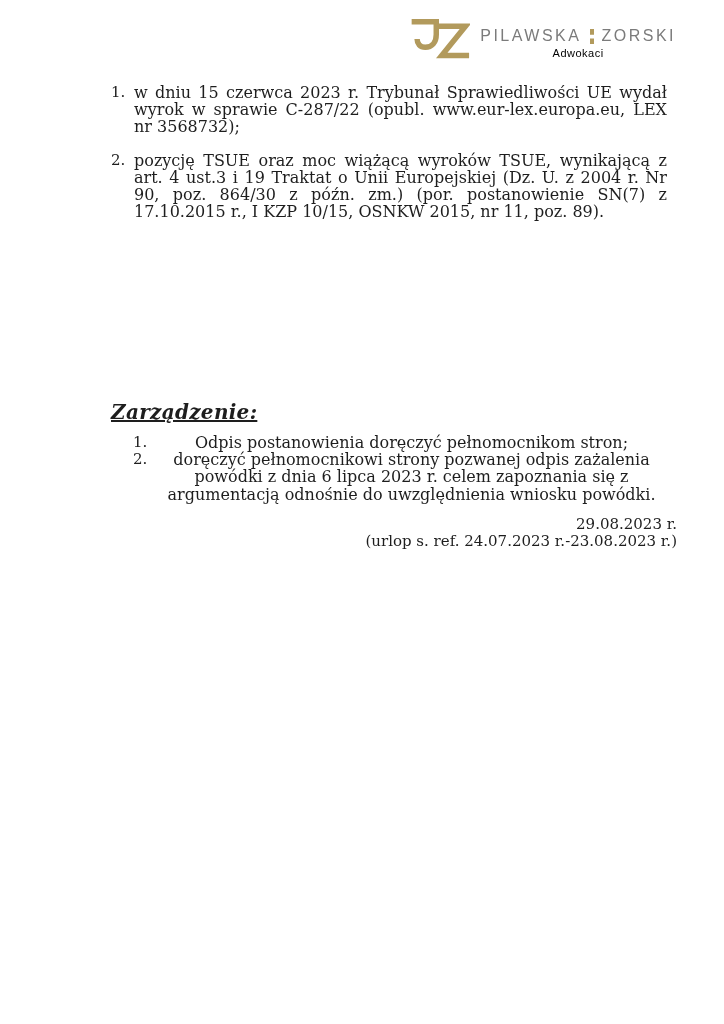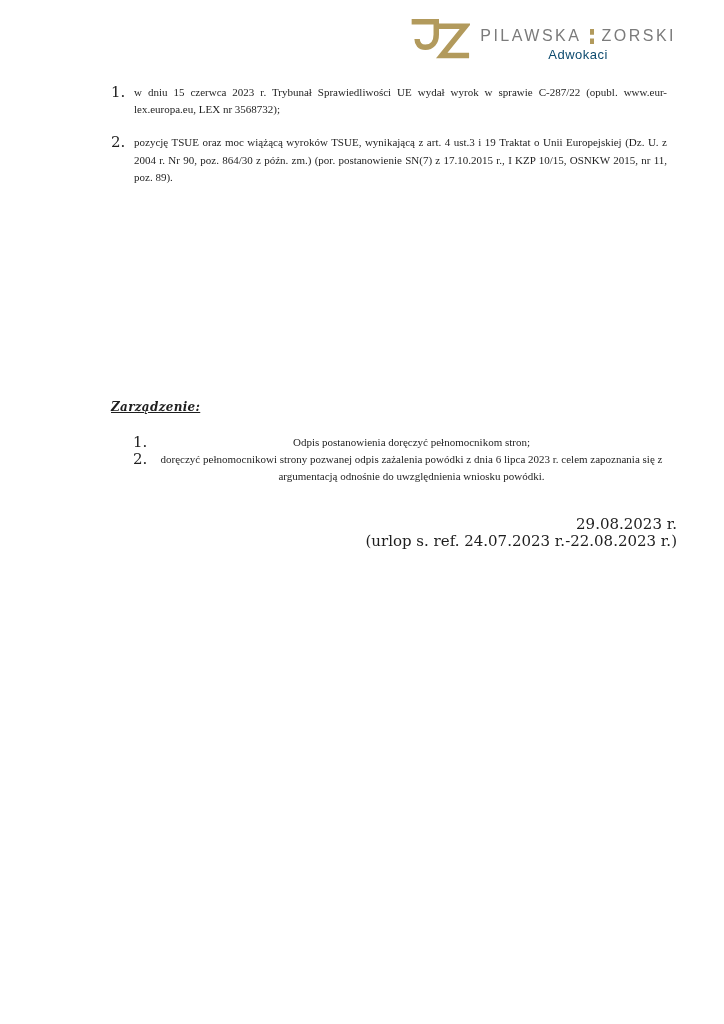--- a/index.html
+++ b/index.html
@@ -40,48 +40,47 @@
   }
   .logo-divider {
     display: inline-block;
     width: 3px;
     height: 15px;
     border-left: 2px dashed #b29a5c;
     border-right: 2px dashed #b29a5c;
     margin: 0 7px 0 9px;
   }
   .logo-subtitle {
-    font-size: 13px;
-    color: #0c4a6e;
+    font-size: 11px;
+    color: #000000;
     letter-spacing: 0.5px;
     margin-top: 2px;
   }
 
   
   .doc-list { position: absolute; left: 85px; width: 556px; }
   .top-list { top: 84px; }
   .list-item { display: flex; margin-bottom: 16px; }
   .list-number {
     flex: 0 0 23px;
     font-size: 15px;
     line-height: 17.2px;
   }
   .list-text {
     flex: 1;
-    font-size: 11px;
+    font-size: 16px;
     line-height: 17.2px;
-    font-family: Liberation Serif, serif;
   }
   .top-list .list-text { text-align: justify; }
 
   .section-heading {
     position: absolute;
     left: 85px;
     top: 400px;
-    font-size: 12px;
+    font-size: 20px;
     font-weight: bold;
     font-style: italic;
     text-decoration: underline;
     letter-spacing: 0.3px;
   }
 
   .order-list { top: 434px; padding-left: 22px; }
   .order-list .list-item { margin-bottom: 0; }
   .order-list .list-number { flex: 0 0 23px; }
   .order-list .list-text { text-align: center; }
@@ -135,16 +134,16 @@
       <span class="list-text">Odpis postanowienia doręczyć pełnomocnikom stron;</span>
     </div>
     <div class="list-item">
       <span class="list-number">2.</span>
       <span class="list-text">doręczyć pełnomocnikowi strony pozwanej odpis zażalenia powódki z dnia 6 lipca 2023 r. celem zapoznania się z argumentacją odnośnie do uwzględnienia wniosku powódki.</span>
     </div>
   </div>
 
   <div class="date-block">
     <div>29.08.2023 r.</div>
-    <div>(urlop s. ref. 24.07.2023 r.-22.08.2023 r.)</div>
+    <div>(urlop s. ref. 24.07.2023 r.-23.08.2023 r.)</div>
   </div>
 
 </div>
 
 </body></html>

